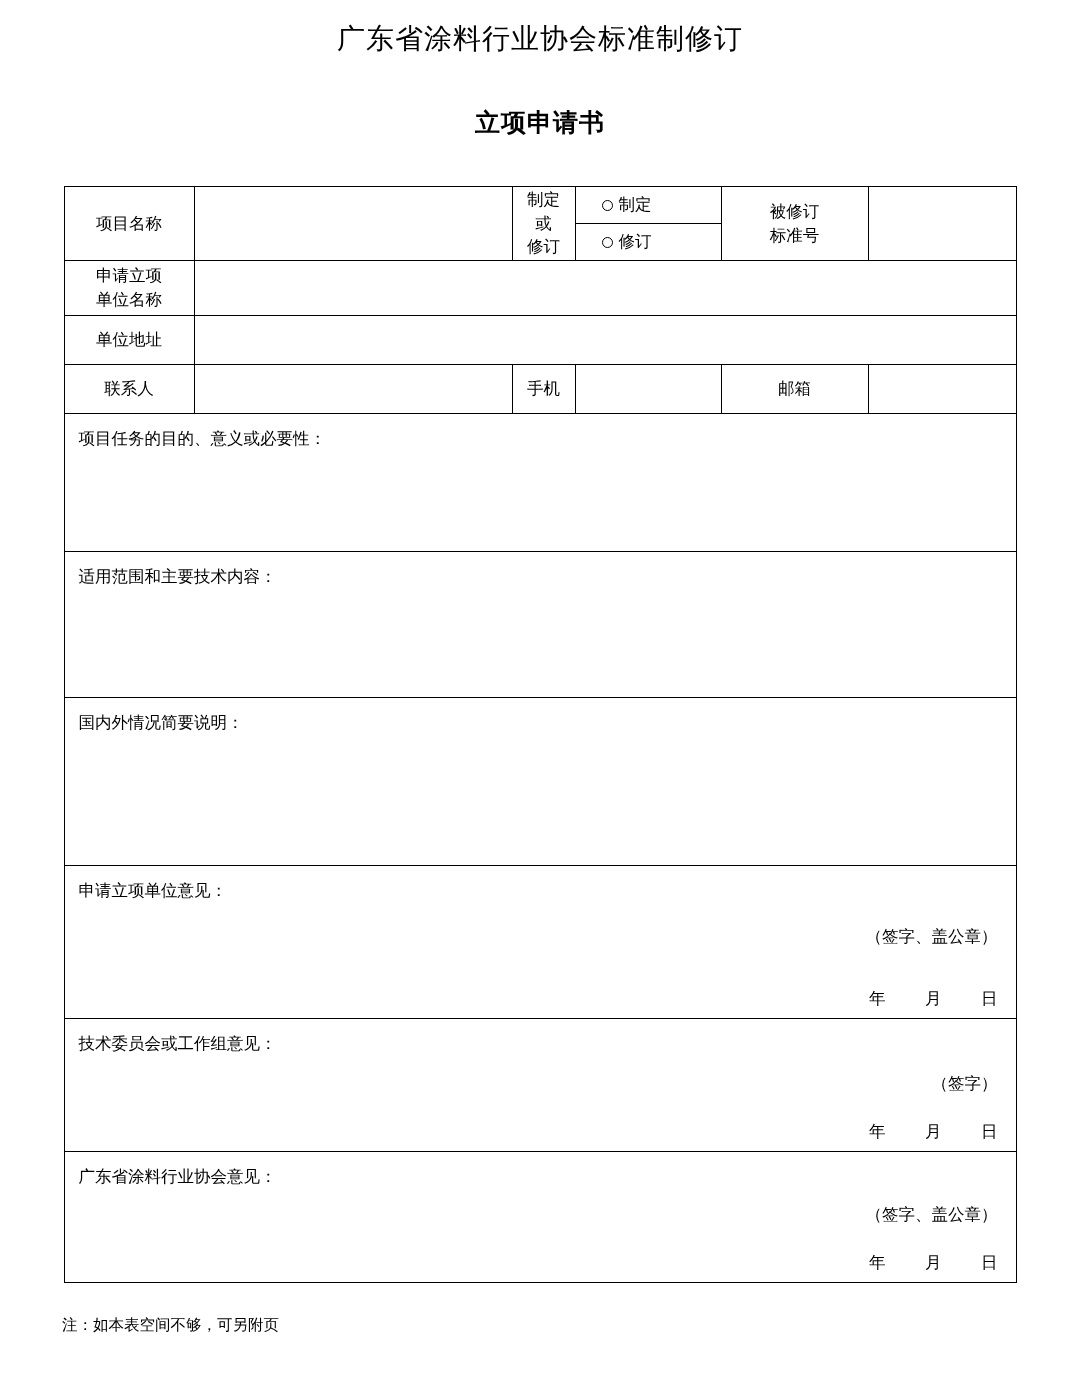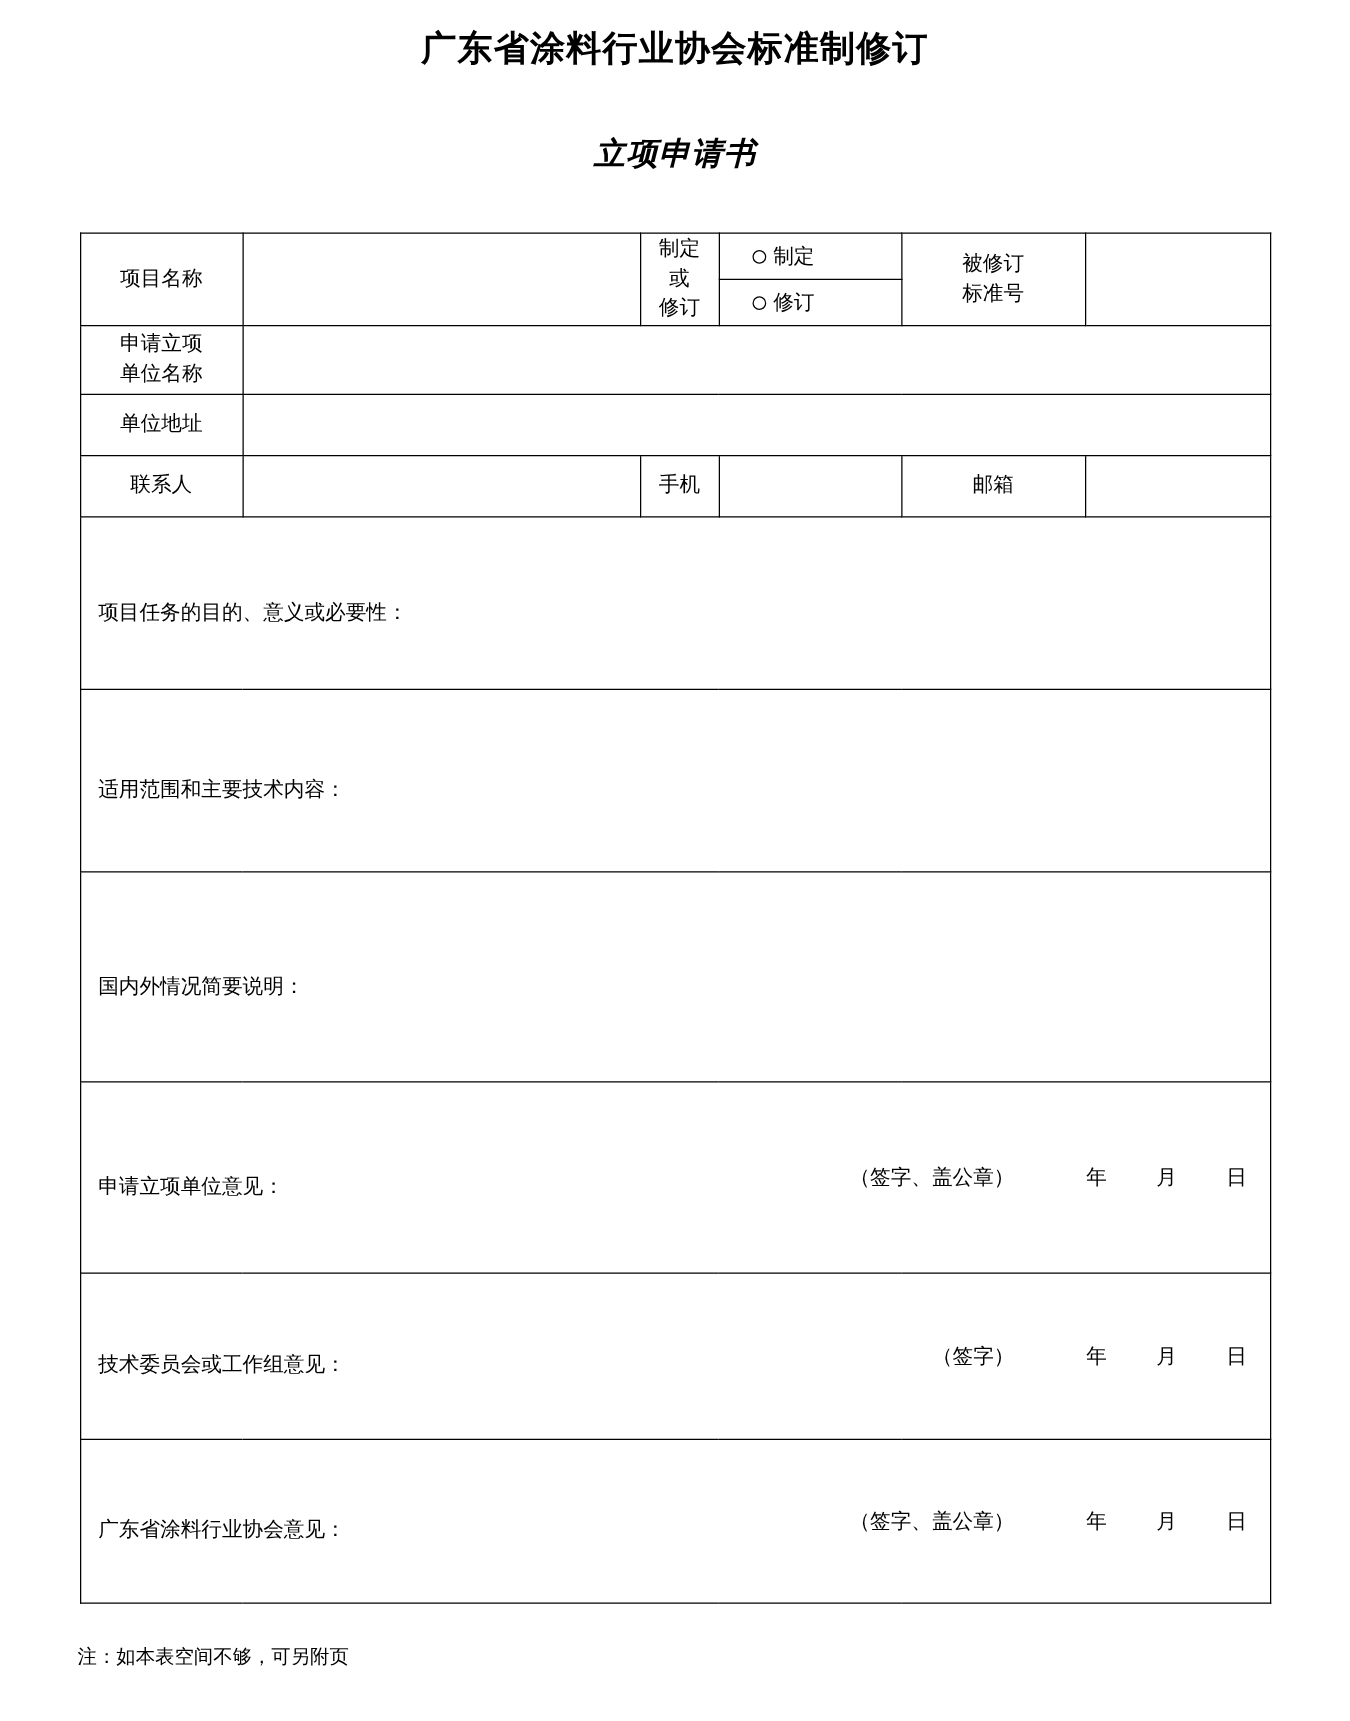--- a/index.html
+++ b/index.html
@@ -17,31 +17,30 @@
   }
   .page {
     width: 1080px;
     height: 1377px;
     position: relative;
     box-sizing: border-box;
   }
   .title-main {
     text-align: center;
     font-size: 28px;
-    font-weight: bold;
+    font-weight: normal;
     letter-spacing: 1px;
     margin-top: 20px;
   }
   .title-sub {
     text-align: center;
     font-size: 25px;
     font-weight: bold;
     letter-spacing: 1px;
     margin-top: 48px;
-    font-style: italic;
   }
   table.form {
     border-collapse: collapse;
     margin: 47px auto 0 auto;
     width: 952px;
     table-layout: fixed;
   }
   table.form td {
     border: 1px solid #000000;
     font-size: 16.5px;
@@ -93,24 +92,23 @@
     display: inline-block;
     width: 56px;
     text-align: right;
   }
   .note {
     margin: 32px 0 16px 62px;
     font-size: 15.5px;
   }
   .inner-wrap {
     display: flex;
-    flex-direction: row;
+    flex-direction: column;
     height: 100%;
     box-sizing: border-box;
-    align-items: center;
   }
   .spacer {
     flex: 1 1 auto;
   }
 </style>
 </head>
 <body>
 
 <div class="page">
 

